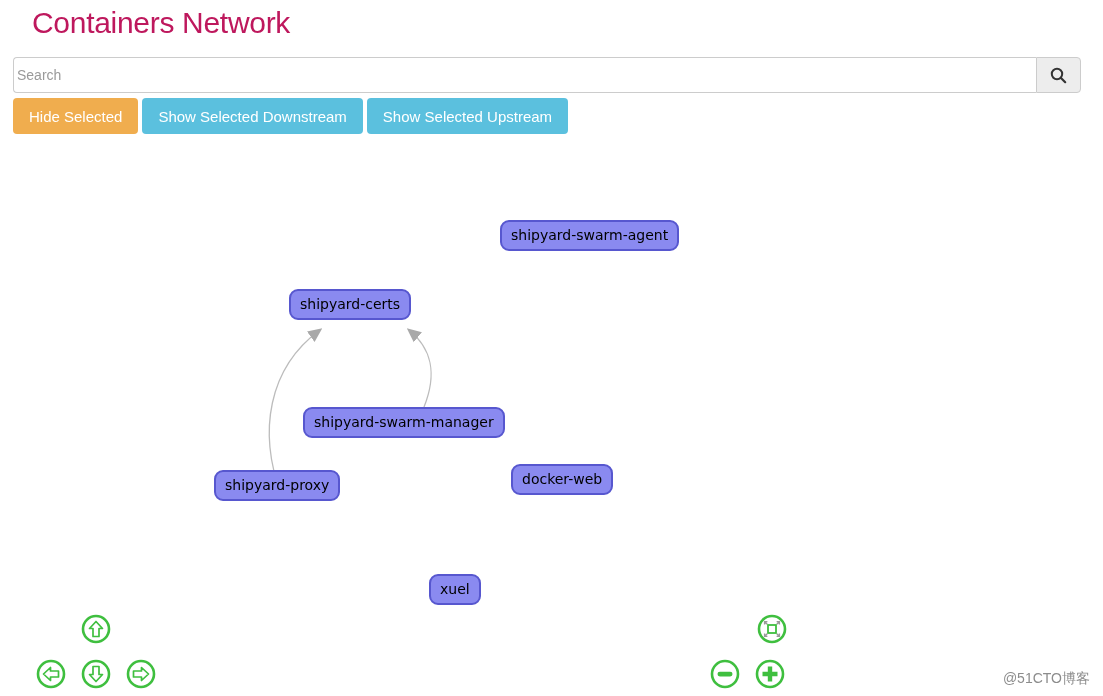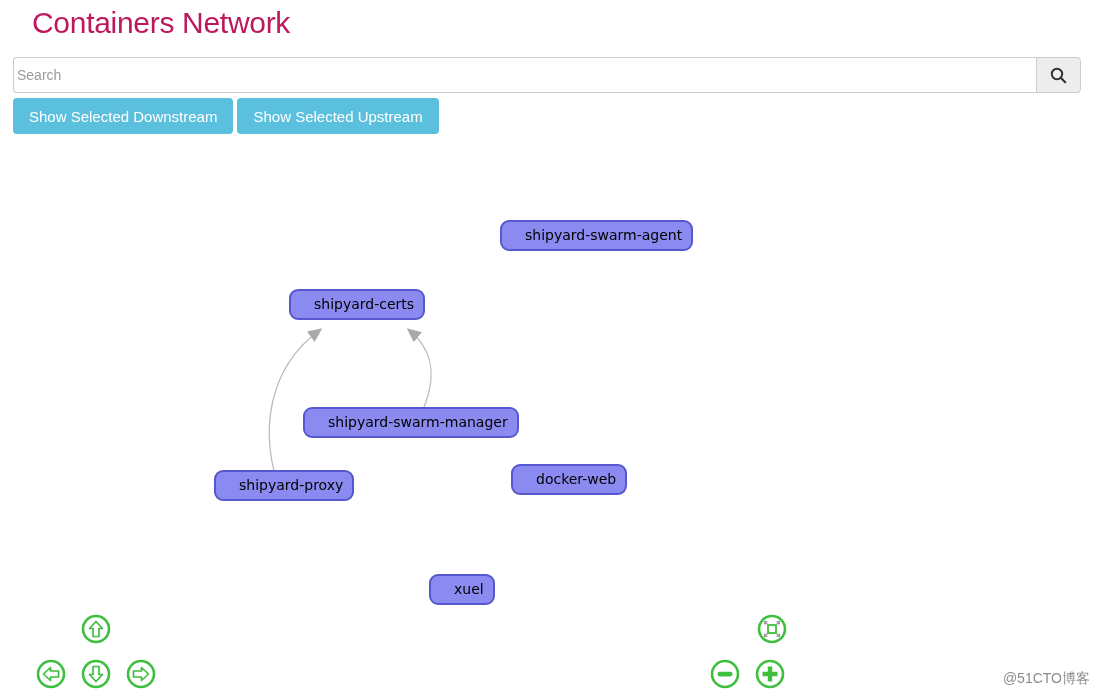--- a/index.html
+++ b/index.html
@@ -102,21 +102,21 @@
   }
   .edges-svg { position: absolute; left: 0; top: 0; }
   .node {
     position: absolute;
     background: #8a8af0;
     border: 2px solid #5757cf;
     border-radius: 9px;
     color: #000;
     font-size: 14px;
     font-family: "DejaVu Sans", sans-serif;
-    padding: 4px 9px 5px 23px;
+    padding: 4px 9px 5px 9px;
     white-space: nowrap;
     cursor: pointer;
     line-height: 18px;
   }
 
   
   .navbtn {
     position: absolute;
     width: 30px; height: 30px;
     cursor: pointer;
@@ -218,17 +218,18 @@
   <input class="search-input" type="text" placeholder="Search" style="">
   <button class="search-btn">
     <svg width="19" height="19" viewBox="0 0 19 19">
       <circle cx="8" cy="8" r="5.2" fill="none" stroke="#333" stroke-width="2"></circle>
       <line x1="12" y1="12" x2="16.2" y2="16.2" stroke="#333" stroke-width="2.2" stroke-linecap="round"></line>
     </svg>
   </button>
 </div>
 
 <div class="toolbar">
+  <button class="btn btn-warning">Hide Selected</button>
   <button class="btn btn-info">Show Selected Downstream</button>
   <button class="btn btn-info">Show Selected Upstream</button>
 </div>
 
 <div class="watermark">@51CTO博客</div>
 
 </body></html>

